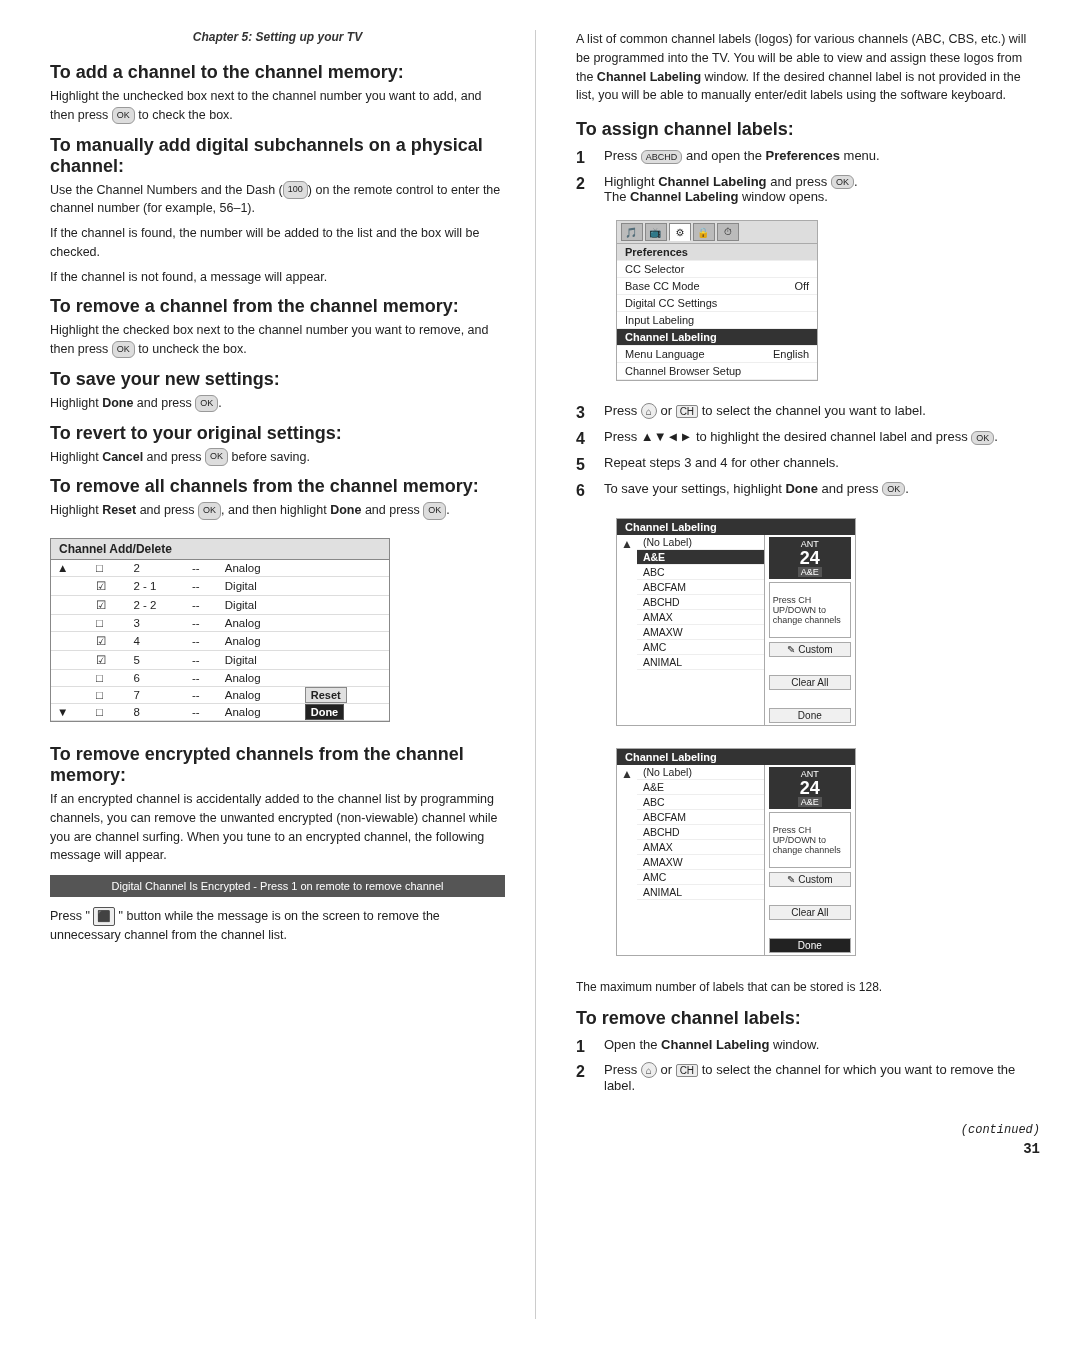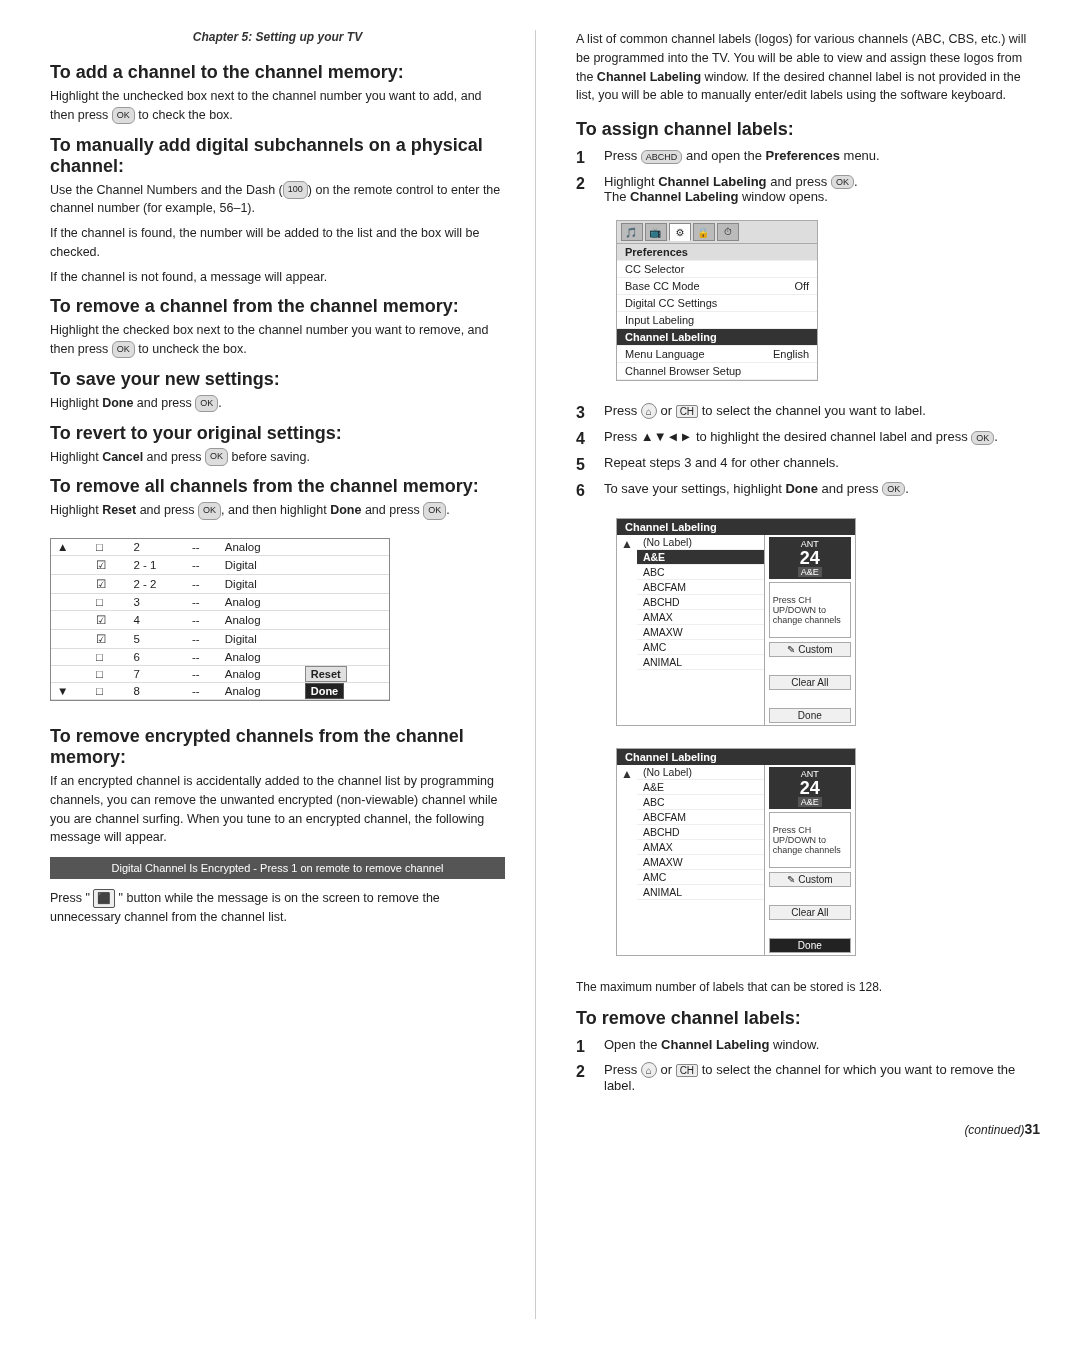--- a/index.html
+++ b/index.html
@@ -312,20 +312,21 @@
     </div>
 
     
     <div>
       <div class="subsection-heading">To remove all channels from the channel memory:</div>
       <div class="body-text">Highlight <strong>Reset</strong> and press <span class="remote-btn">OK</span>, and then highlight <strong>Done</strong> and press <span class="remote-btn">OK</span>.</div>
     </div>
 
     
     <div class="channel-table-wrapper">
+      <div class="channel-table-title">Channel Add/Delete</div>
       <table class="channel-table">
         <tbody>
           <tr>
             <td>▲</td>
             <td>□</td>
             <td>2</td>
             <td>--</td>
             <td>Analog</td>
             <td></td>
           </tr>
@@ -610,18 +611,18 @@
           <span class="step-num">1</span>
           <span class="step-text">Open the <strong>Channel Labeling</strong> window.</span>
         </li>
         <li style="display:flex;margin-bottom:5px;">
           <span class="step-num">2</span>
           <span class="step-text">Press <span style="display:inline-block;border:1px solid #888;border-radius:50%;width:16px;height:16px;text-align:center;line-height:16px;font-size:10px;background:#eee;">⌂</span> or <span style="display:inline-block;border:1px solid #888;border-radius:2px;padding:0 3px;font-size:10px;background:#eee;">CH</span> to select the channel for which you want to remove the label.</span>
         </li>
       </ol>
     </div>
 
-    <div style="margin-top:20px;display:flex;justify-content:flex-end;flex-direction:row;align-items:flex-end;">
+    <div style="margin-top:20px;display:flex;justify-content:flex-end;flex-direction:column;font-family:Liberation Mono, monospace;">
       <div class="continued">(continued)</div>
       <div class="page-num">31</div>
     </div>
   </div>
 </div>
 
 </body></html>

